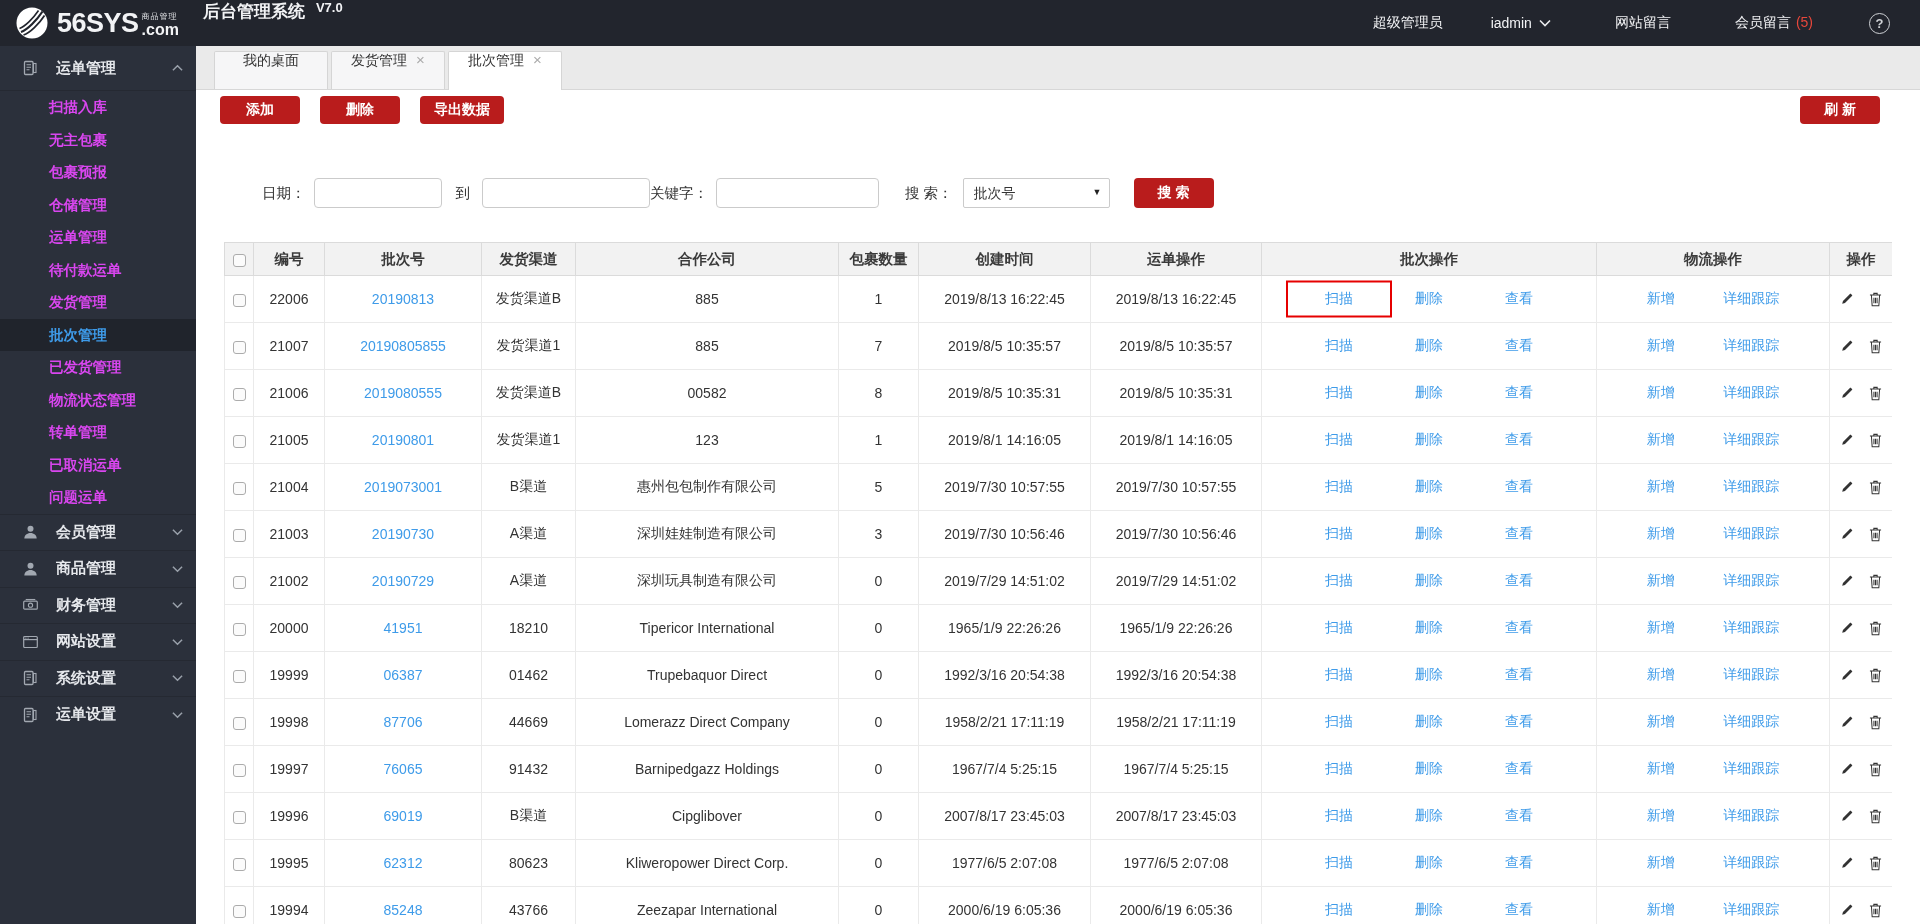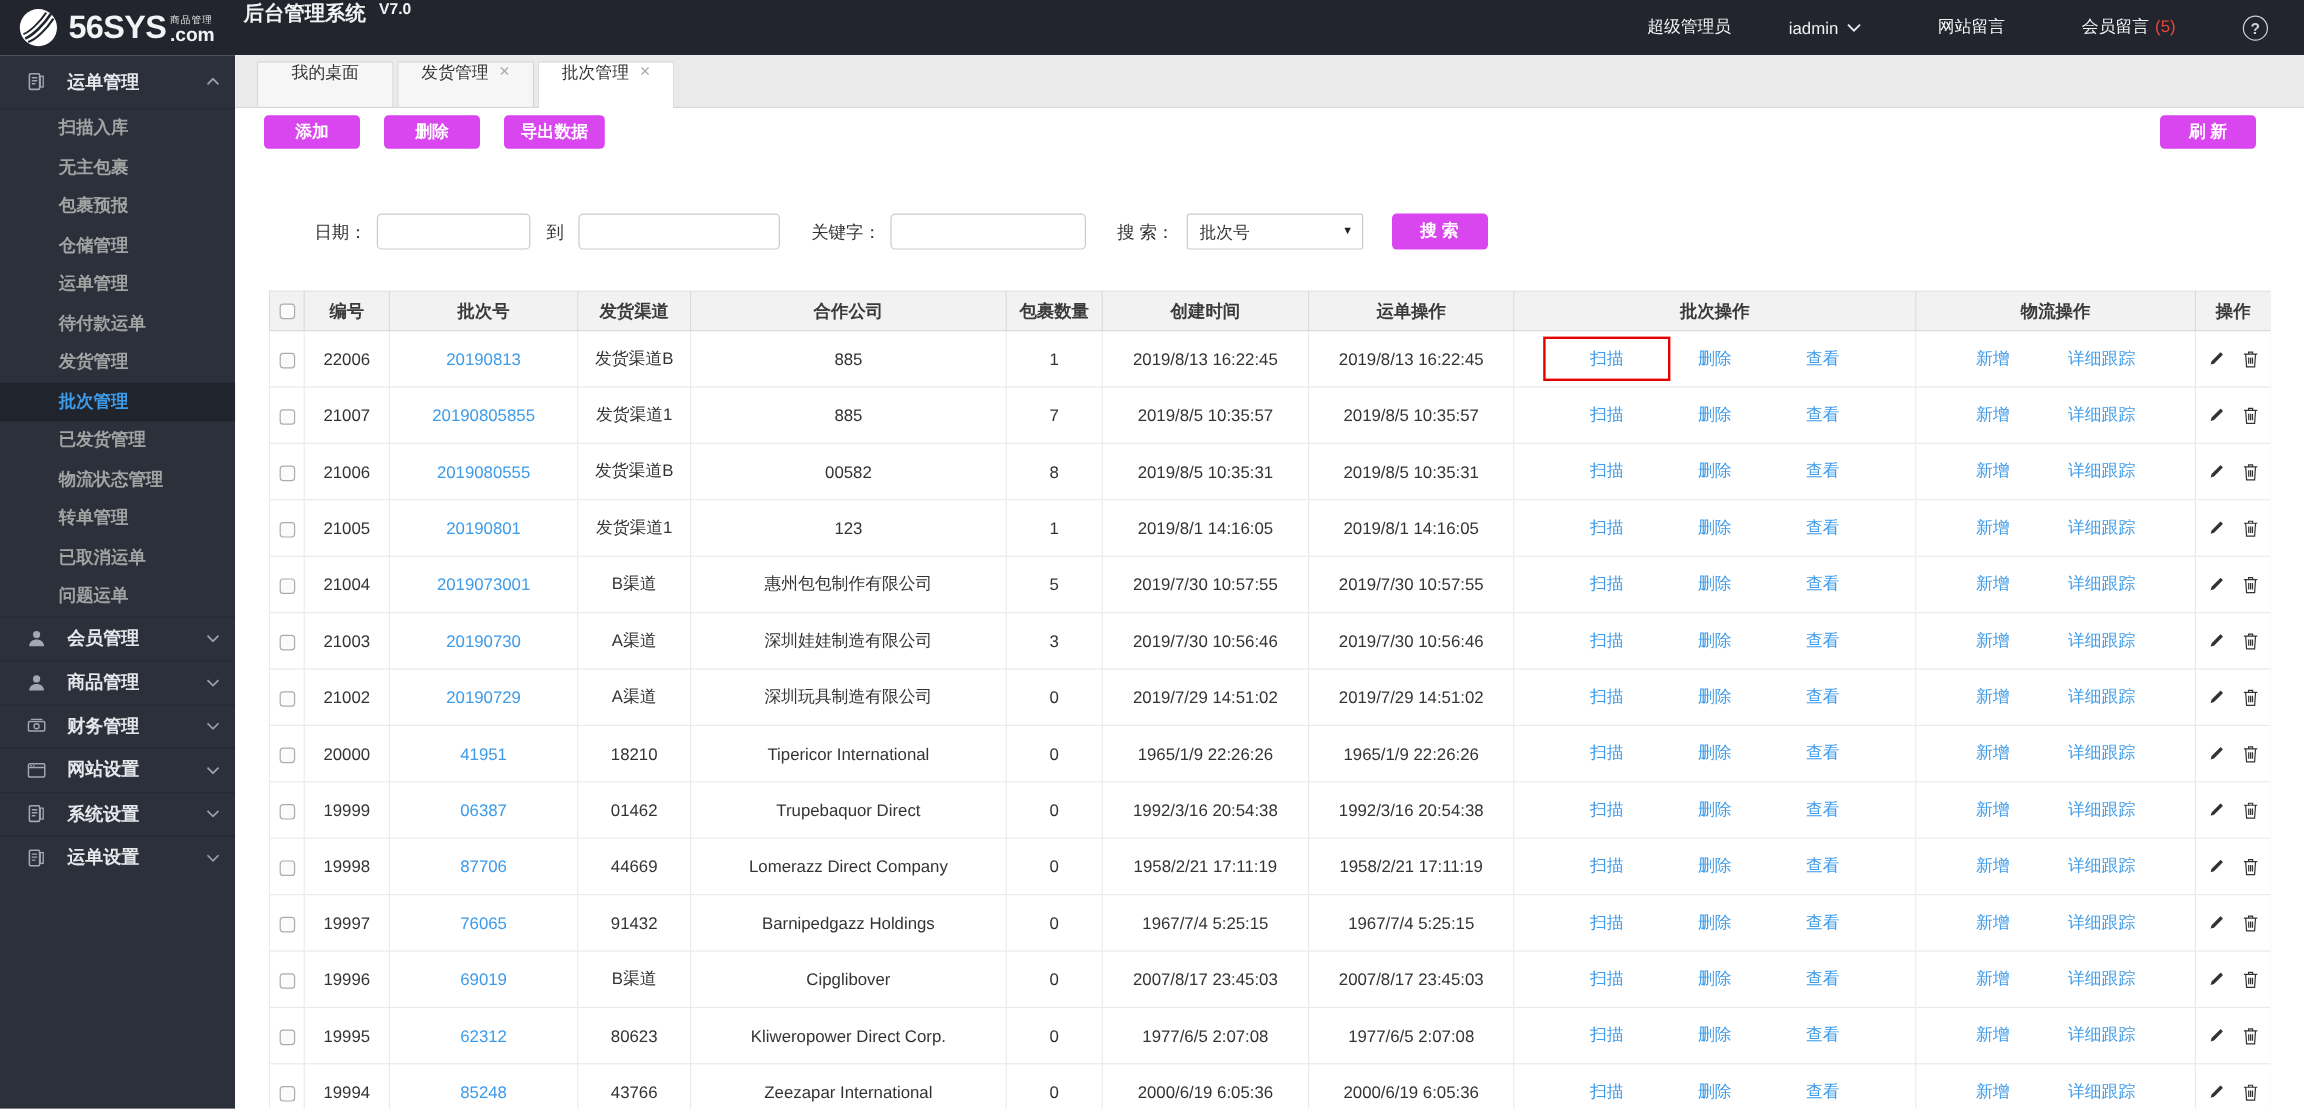--- a/index.html
+++ b/index.html
@@ -45,21 +45,21 @@
     height:36.5px; display:flex; align-items:center; padding-left:22px;
     border-top:1px solid #252932; cursor:pointer;
   }
   .sb-section.first { height:45px; border-top:none; border-bottom:1px solid #252932; }
   .sb-icon { width:17px; height:17px; display:flex; align-items:center; }
   .sb-label { margin-left:17px; font-size:15px; font-weight:bold; color:#E6E8EC; }
   .sb-chevron { margin-left:auto; margin-right:13px; display:flex; }
   .sb-items { }
   .sb-item {
     height:32.5px; line-height:32.5px; padding-left:49px;
-    font-size:14.5px; color:#a3a3a3; cursor:pointer; font-weight:bold;
+    font-size:14.5px; color:#d946ef; cursor:pointer; font-weight:bold;
   }
   .sb-item.active { background:#20242C; color:#3E9BE9; }
 
   
   .content { position:absolute; left:196px; top:46px; width:1724px; height:878px; background:#fff; }
 
   .tabstrip {
     height:44px; background:#EAEAEA; border-bottom:1px solid #D7D7D7;
     display:flex; align-items:flex-end; padding-left:18px;
   }
@@ -69,39 +69,39 @@
     font-size:14px; color:#333; border-radius:2px 2px 0 0; margin-right:3px; cursor:pointer;
   }
   .tab.active { background:#fff; height:39px; margin-bottom:-1px; }
   .tab-close { color:#ABABAB; font-size:15px; line-height:1; cursor:pointer; }
 
   .toolbar {
     position:absolute; top:50px; left:24px; width:1660px; height:28px;
     display:flex; gap:20px; align-items:center;
   }
   .btn {
-    height:28px; min-width:80px; padding:4px 14px; background:#d946ef; color:#fff;
+    height:28px; min-width:80px; padding:4px 14px; background:#b91c1c; color:#fff;
     border:none; border-radius:4px; font-size:14px; cursor:pointer;
     font-family:inherit; font-weight:bold;
   }
   .btn-refresh { margin-left:auto; }
 
   .filters {
     position:absolute; top:132px; left:66px; height:30px;
     display:flex; align-items:center; font-size:14.5px; color:#333;
   }
   .filters label { white-space:nowrap; }
   .f-input {
     height:30px; border:1px solid #CBCBCB; border-radius:4px; margin-left:8px;
     padding:0 8px; font-size:14px; font-family:inherit; outline:none;
   }
   .f-date1 { width:128px; }
   .f-to { margin:0 12px 0 14px; }
   .f-date2 { width:168px; margin-left:0; }
-  .f-kw-label { margin-left:26px; }
+  .f-kw-label { }
   .f-keyword { width:163px; }
   .f-search-label { margin-left:26px; }
   .select-wrap { position:relative; margin-left:10px; }
   .f-select {
     width:147px; height:30px; border:1px solid #CBCBCB; border-radius:2px;
     background:#fff; font-size:14px; font-family:inherit; padding:0 22px 0 10px;
     -webkit-appearance:none; appearance:none; outline:none; color:#333; cursor:pointer;
   }
   .select-arrow {
     position:absolute; right:8px; top:9px; font-size:9px; color:#222; pointer-events:none;

